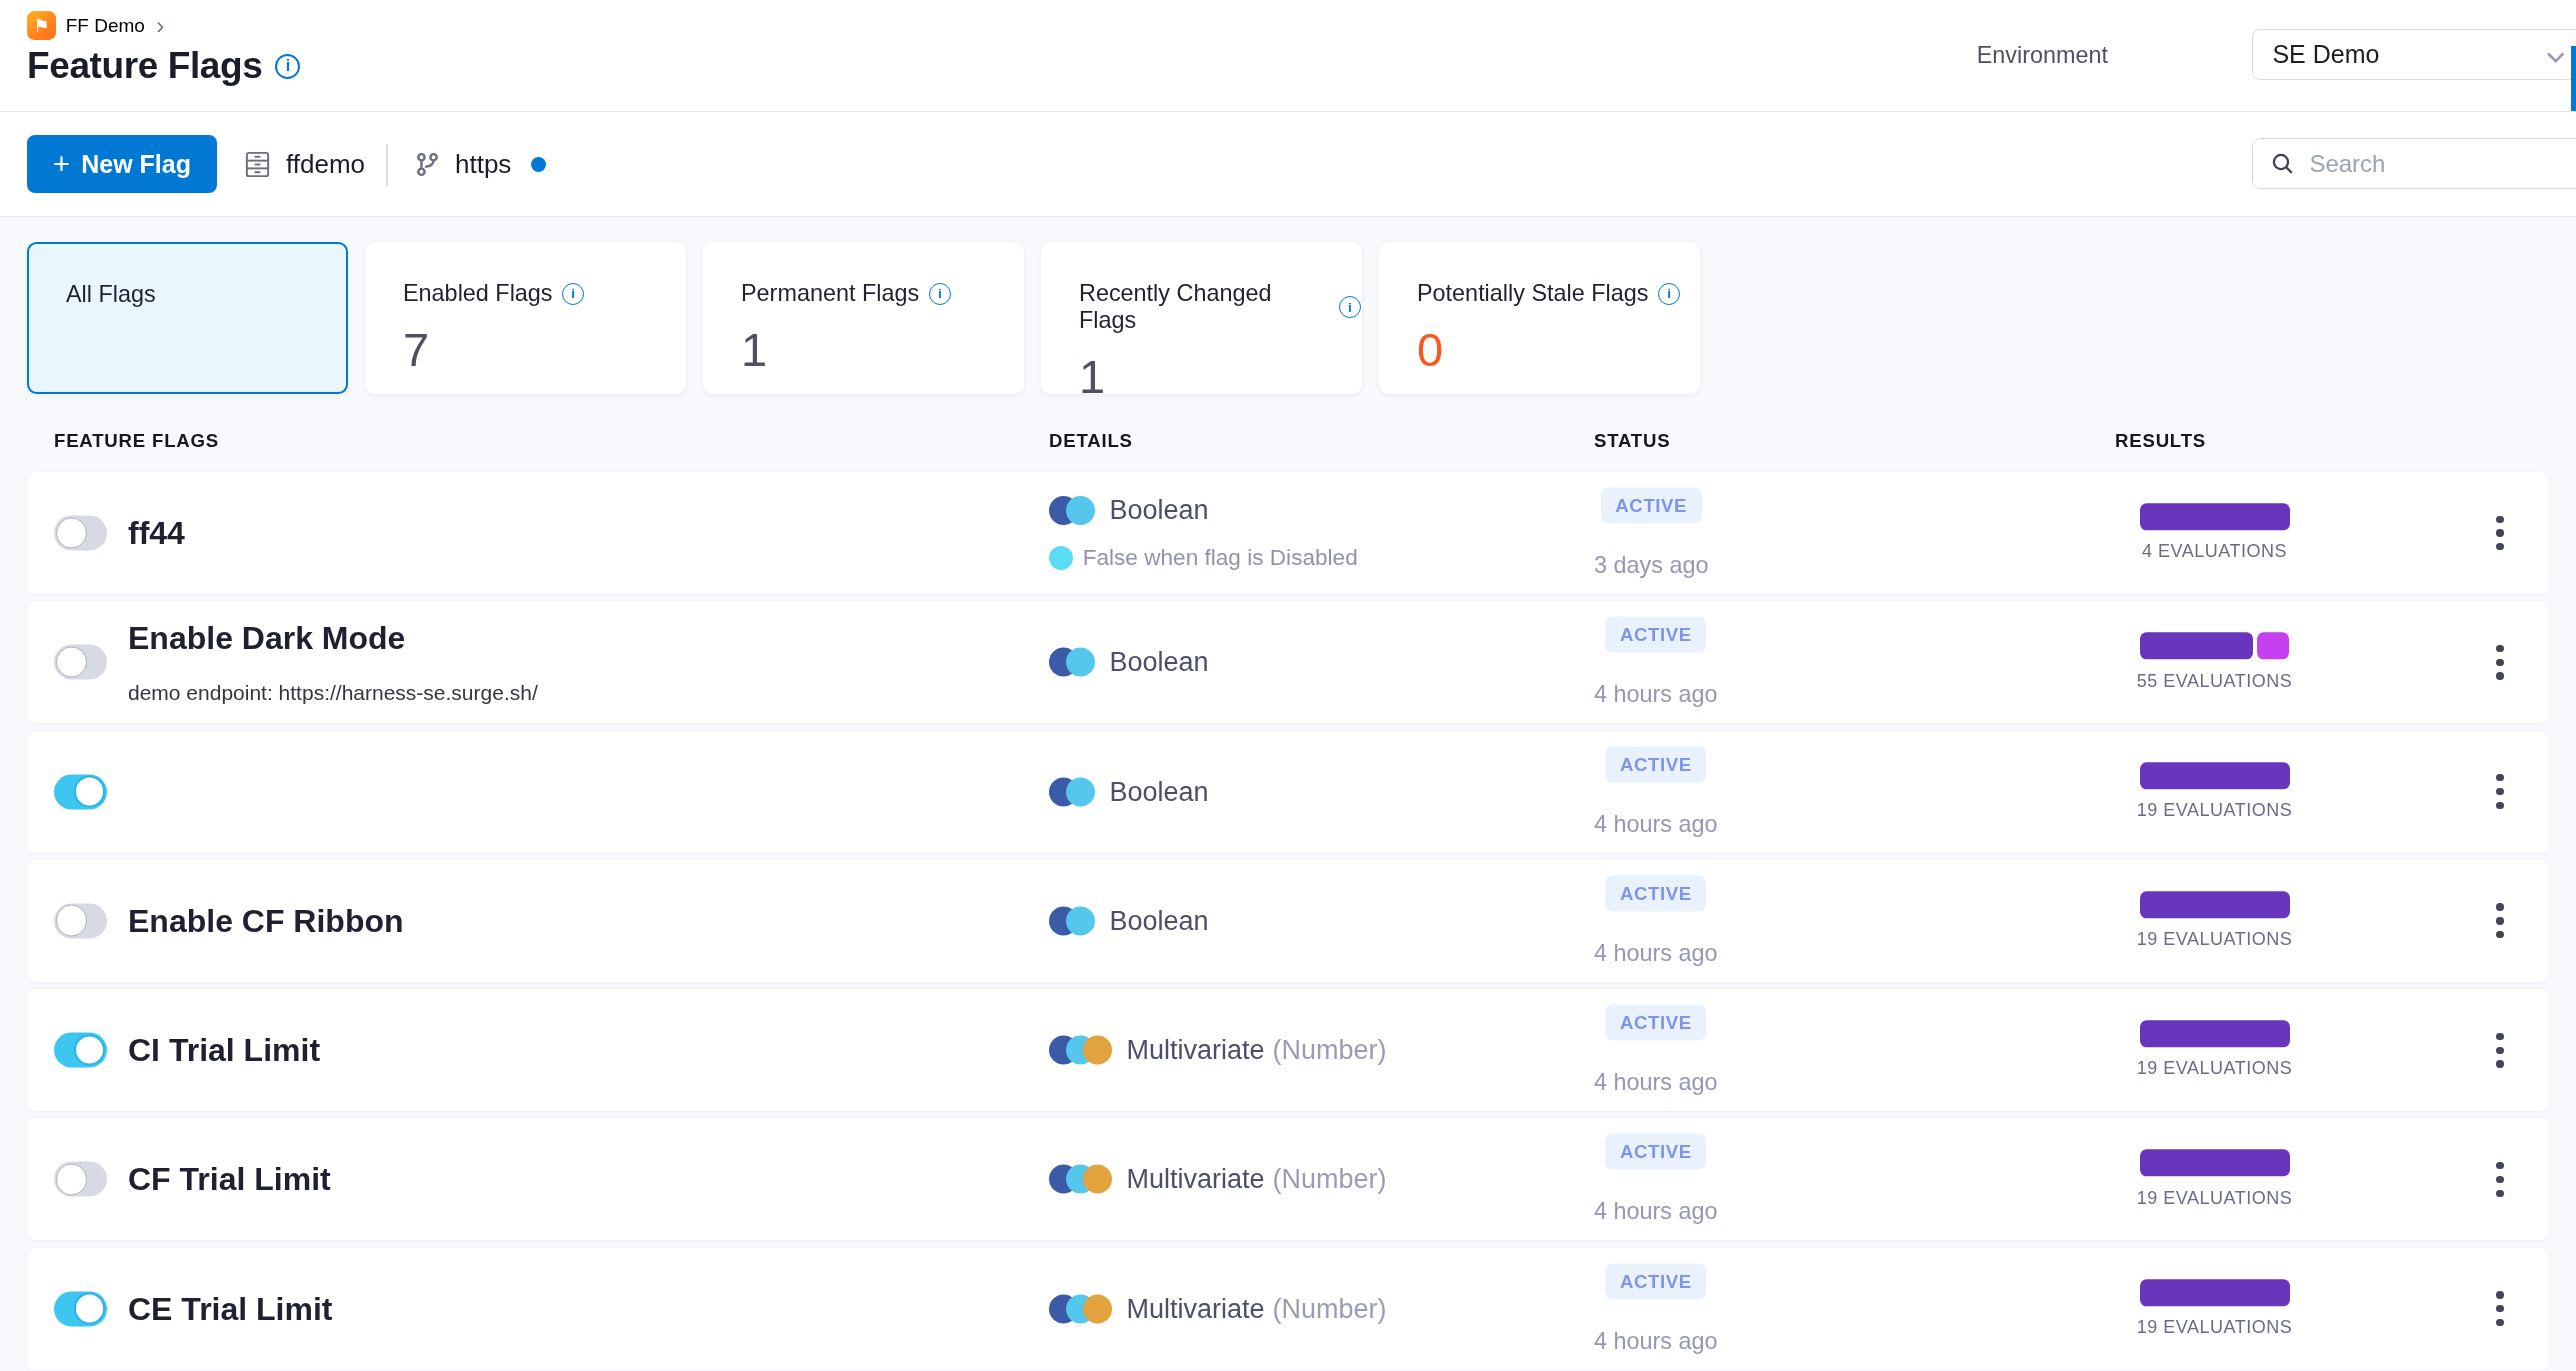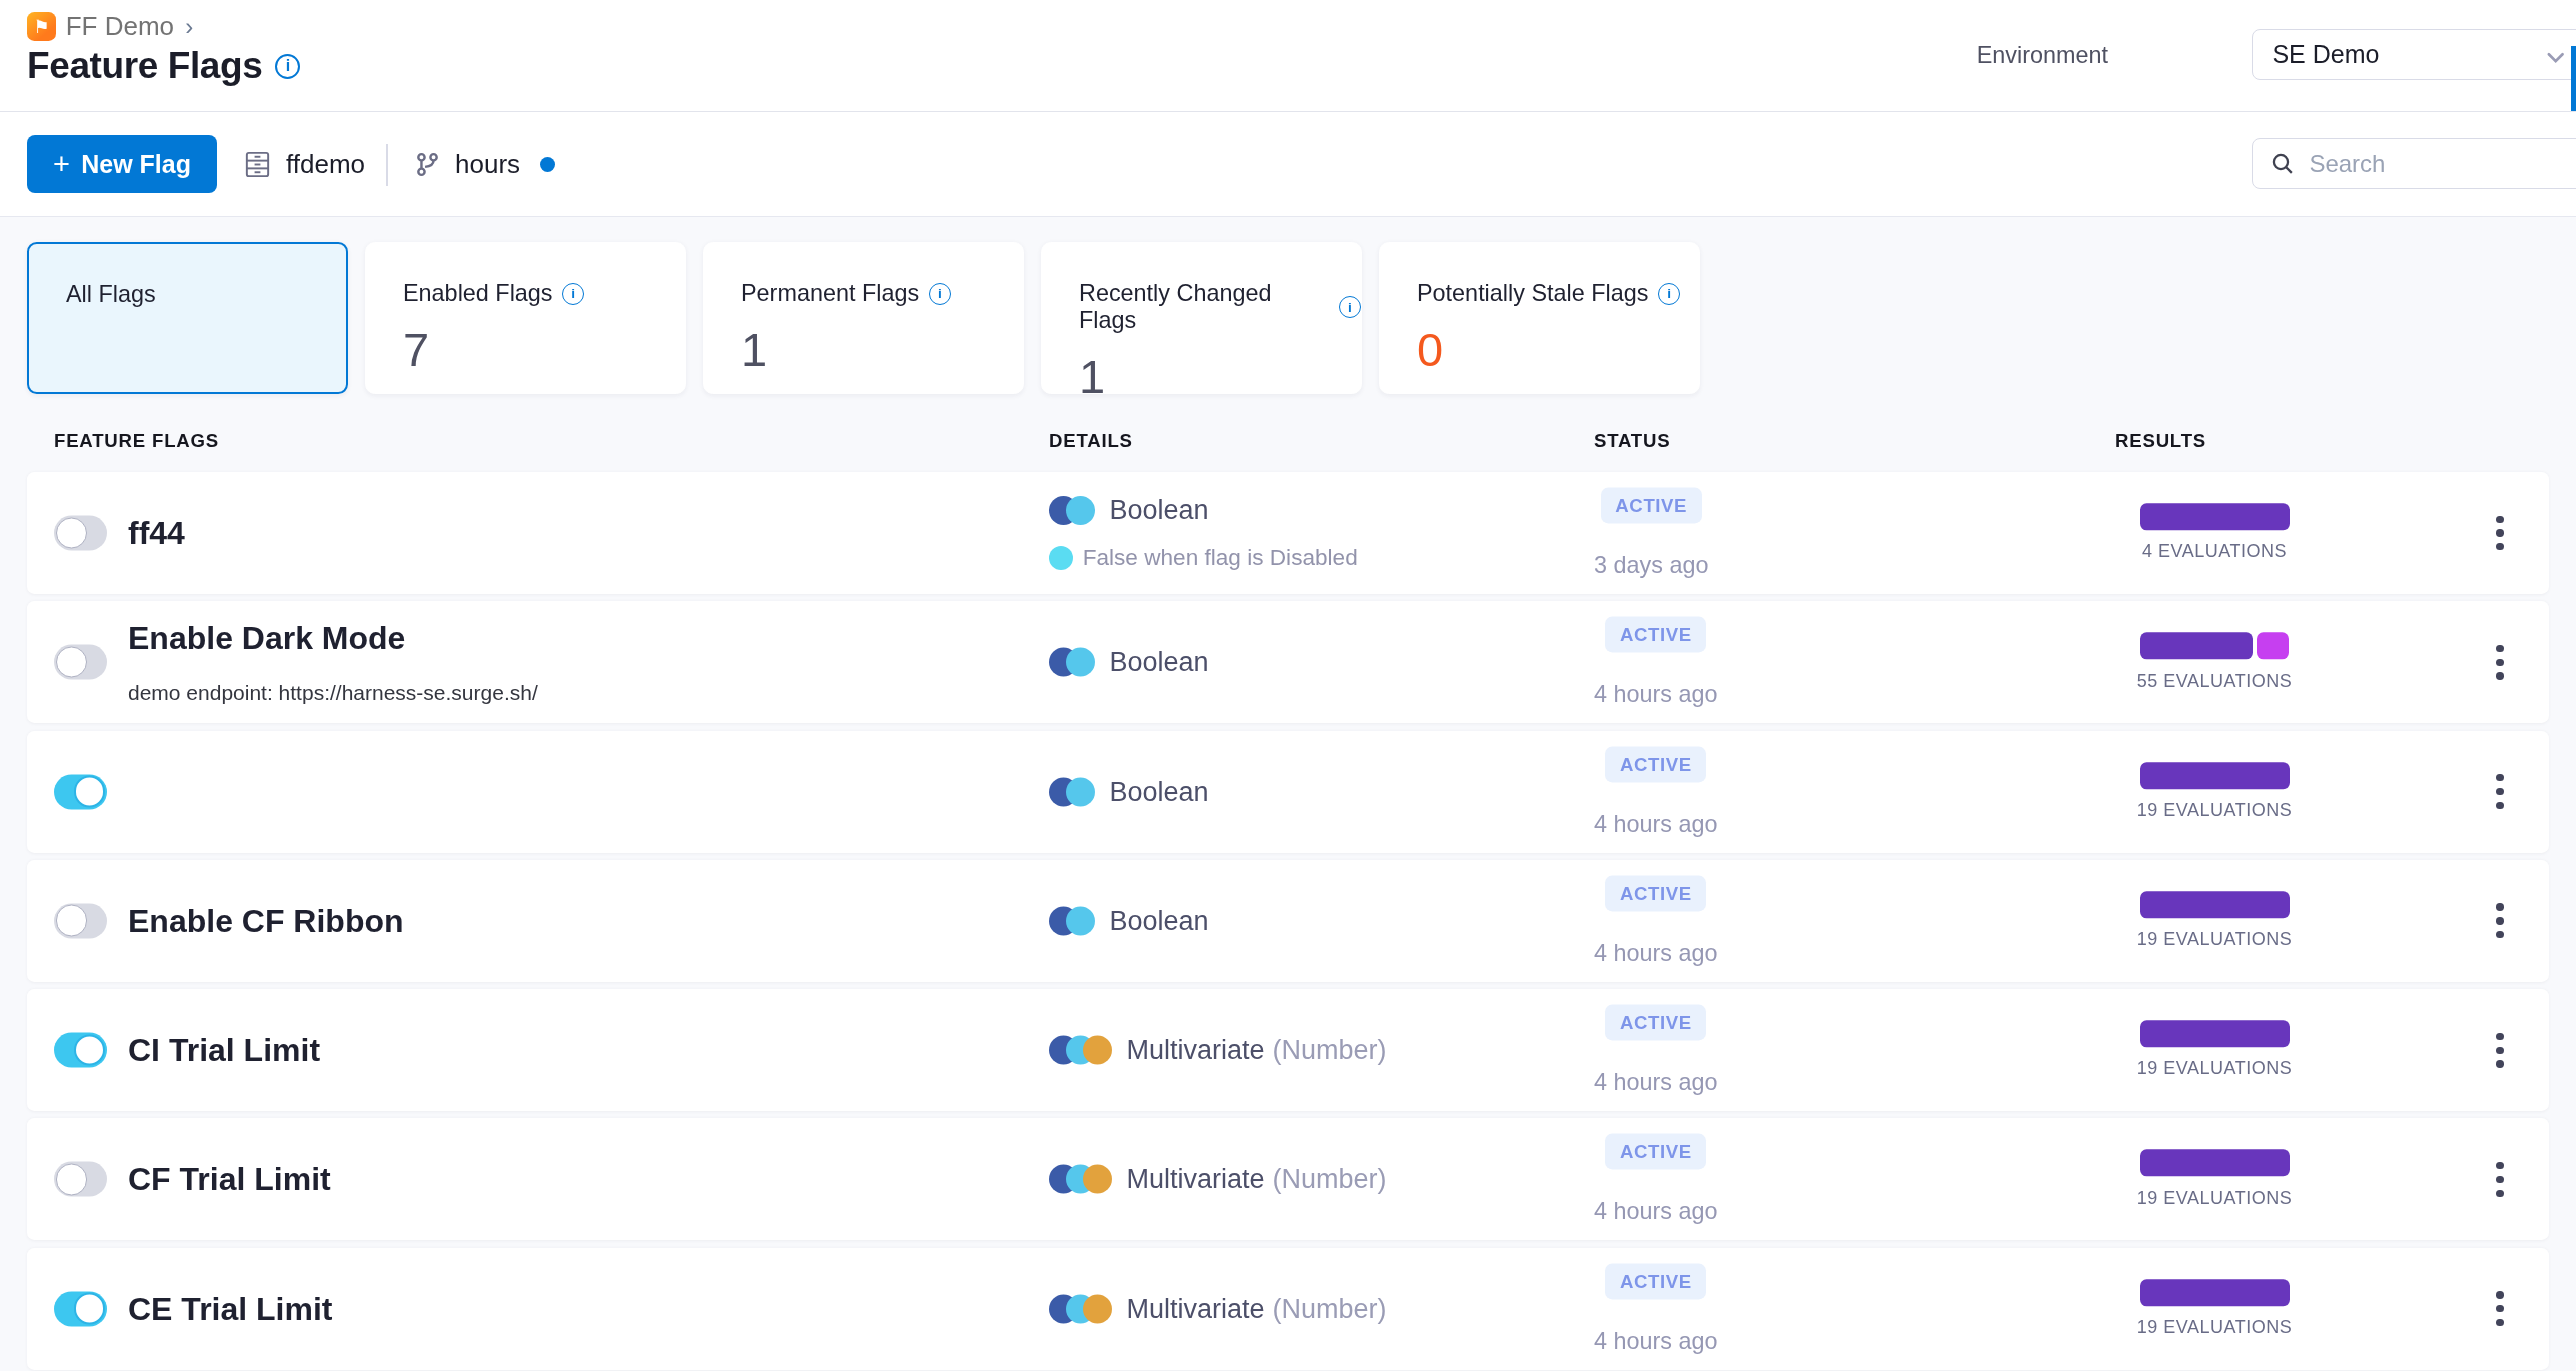--- a/index.html
+++ b/index.html
@@ -5,21 +5,21 @@
   * { margin:0; padding:0; box-sizing:border-box; }
   html,body { width:2576px; height:1372px; overflow:hidden;
     font-family:"Liberation Sans", sans-serif; background:#ffffff; }
 
   
   .header { position:relative; height:112px; background:#fff; border-bottom:1.6px solid #e2e4ec; }
   .breadcrumb { position:absolute; left:27px; top:11.3px; display:flex; align-items:center; gap:9.7px; }
   .ff-logo { width:29px; height:29px; border-radius:7.3px;
     background:linear-gradient(140deg,#ffb524,#ff7a1c 70%); color:#fff;
     display:flex; align-items:center; justify-content:center; font-size:18px; }
-  .crumb-link { color:#737373; font-size:26px; }
+  .crumb-link { color:#000000; font-size:19px; }
   .crumb-chevron { color:#6b7a92; font-size:24px; margin-left:1.6px; }
   .page-title-row { position:absolute; left:27px; top:45px; display:flex; align-items:center; gap:13px; }
   .page-title { font-size:37px; font-weight:700; color:#1b1d29; letter-spacing:-0.4px; }
   .info-icon { display:inline-flex; width:25px; height:25px; border:2px solid #0278d5; border-radius:50%;
     color:#0278d5; font-size:16px; align-items:center; justify-content:center; font-weight:700; flex:none; }
   .env-label { font-size:23.4px; color:#4f5162; position:absolute; right:468px; top:42px; }
   .env-select { position:absolute; left:2252px; top:29px; width:355px; height:51px; background:#fff;
     border:1.6px solid #d9dbe7; border-radius:8px; display:flex; align-items:center; padding:0 19.4px;
     font-size:25px; color:#1b1d29; }
   .env-chevron { position:absolute; left:2542px; top:44px; color:#9a9cb5; }
@@ -154,21 +154,21 @@
   <div class="branch-item">
     <span>
       <svg width="29" height="29" viewBox="0 0 24 24" fill="none" stroke="#6b6d85" stroke-width="2">
         <circle cx="7" cy="6" r="2.6"></circle>
           <circle cx="7" cy="18" r="2.6"></circle>
           <circle cx="17" cy="6" r="2.6"></circle>
         <path d="M7 8.6v6.8"></path>
           <path d="M17 8.6c0 4-4 5-7 5.4"></path>
       </svg>
     </span>
-    <span class="branch-name">hours</span>
+    <span class="branch-name">https</span>
     <span class="branch-dot"></span>
   </div>
   <div class="search-box">
     <span>
       <svg width="27.4" height="27.4" viewBox="0 0 24 24" fill="none" stroke="#3f4150" stroke-width="2">
         <circle cx="10.5" cy="10.5" r="6.2"></circle>
           <line x1="15.2" y1="15.2" x2="20" y2="20"></line>
       </svg>
     </span>
     <input type="text" placeholder="Search" style="">

